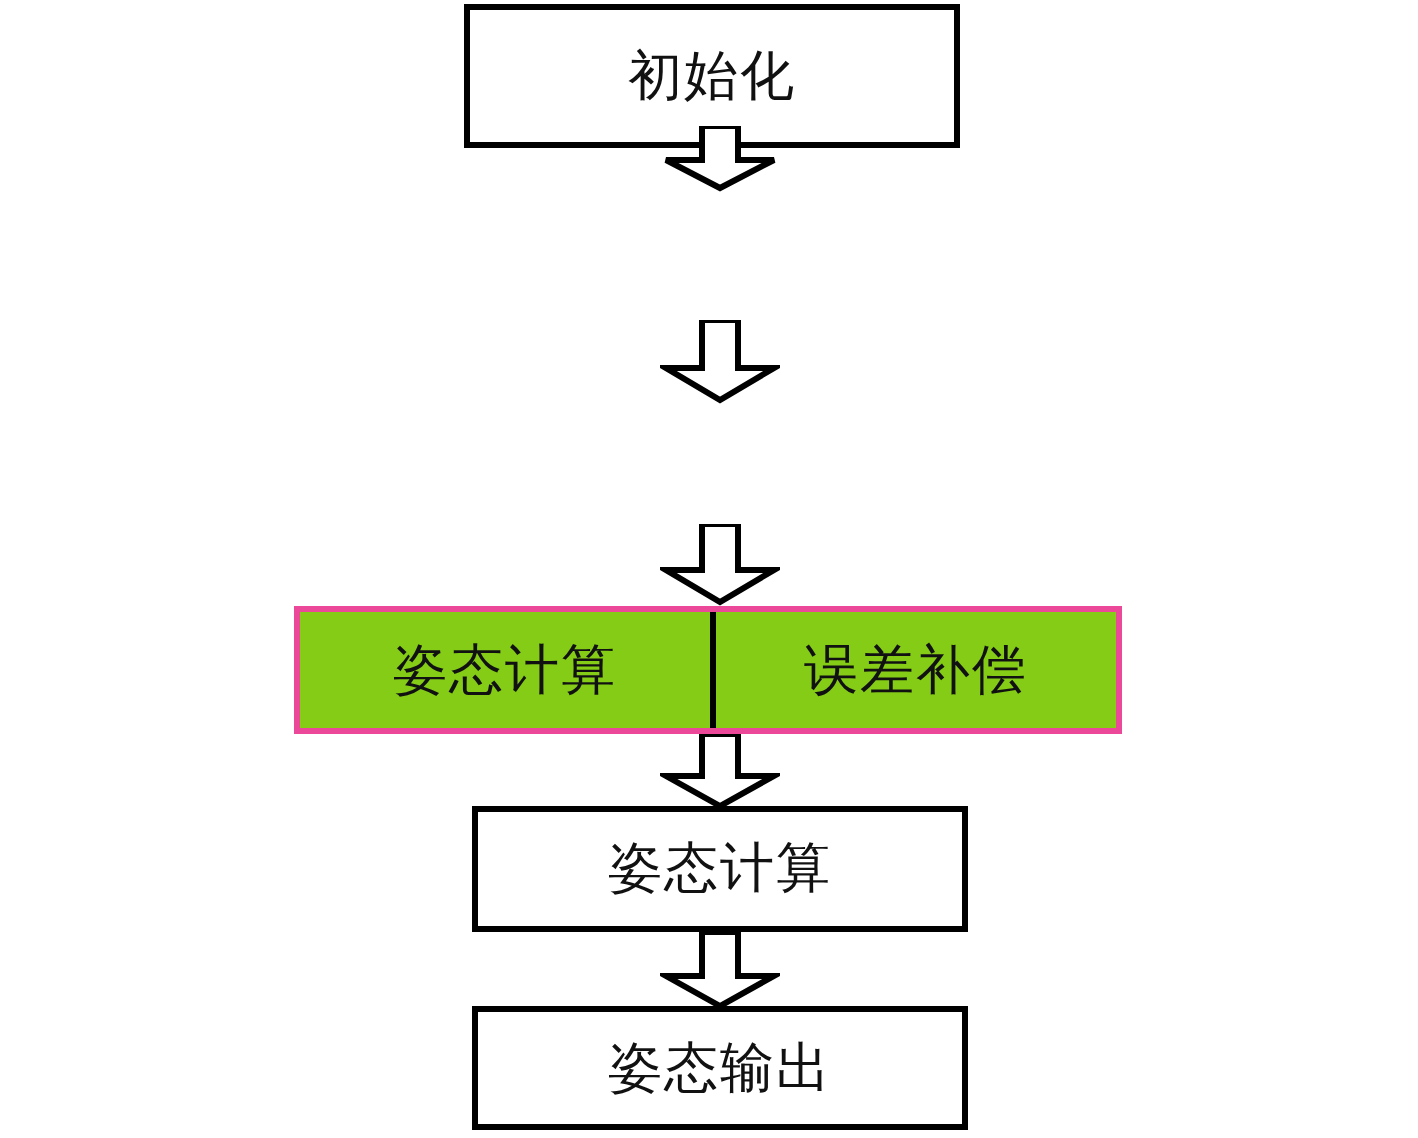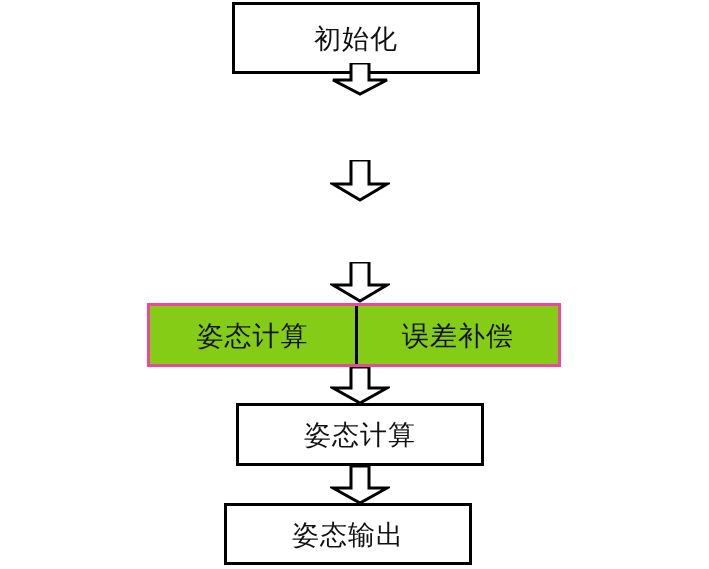--- a/index.html
+++ b/index.html
@@ -111,17 +111,17 @@
   <div class="node-box" style="left:236px; top:403px; width:248px; height:63px;">
     <span class="node-label">姿态计算</span>
   </div>
 
   <span class="arrow" style="left:330px; top:466px;">
     <svg width="60" height="39" viewBox="0 0 60 39">
       <polygon points="21,0 39,0 39,22 57,22 30,37 3,22 21,22" fill="#ffffff" stroke="#000000" stroke-width="3" stroke-linejoin="miter"></polygon>
     </svg>
   </span>
 
-  <div class="node-box" style="left:224px; top:503px; width:248px; height:62px;">
+  <div class="node-box" style="left:236px; top:503px; width:248px; height:62px;">
     <span class="node-label">姿态输出</span>
   </div>
 
 </div>
 
 </body></html>

